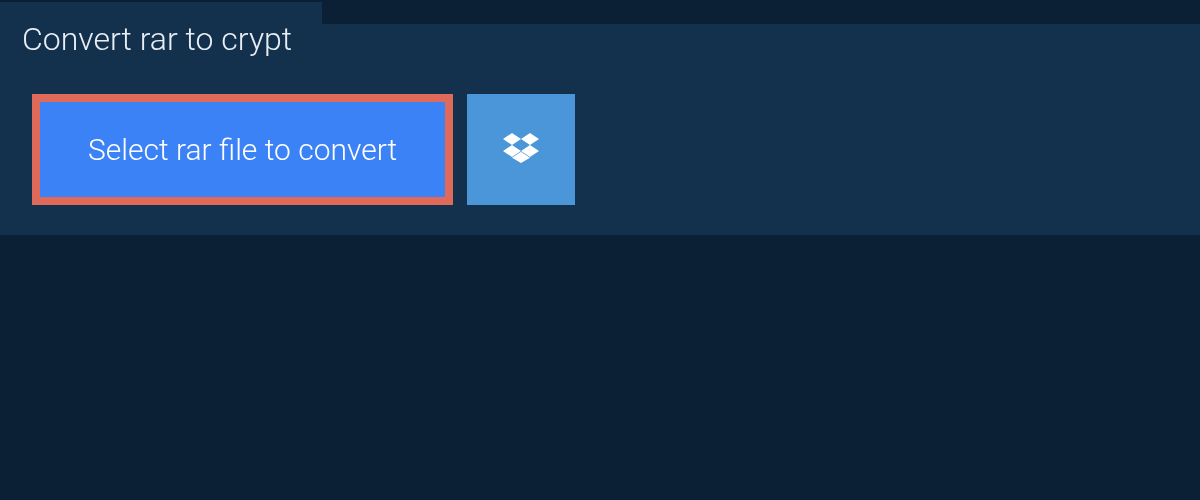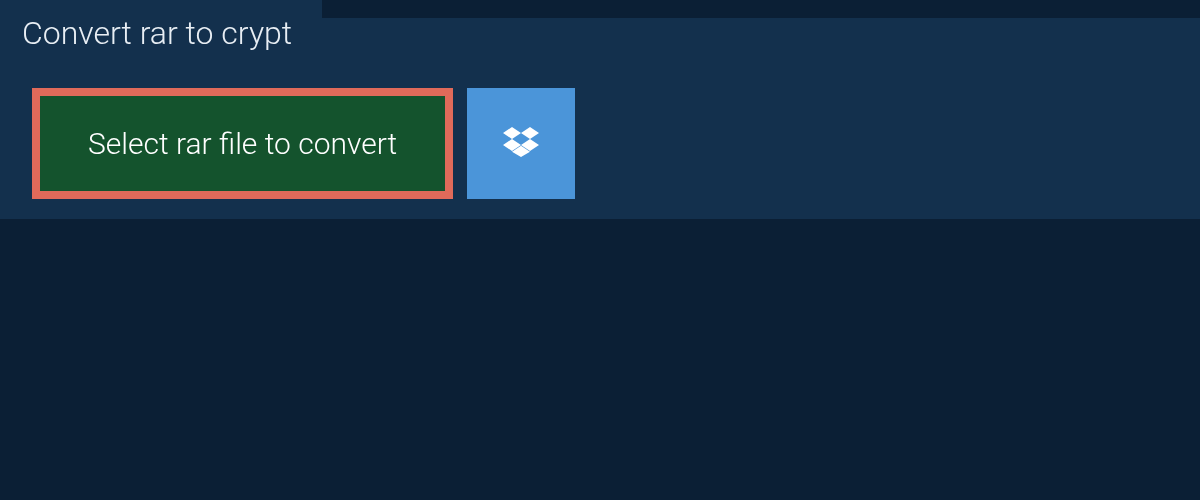--- a/index.html
+++ b/index.html
@@ -9,43 +9,43 @@
     }
     body {
       width: 1200px;
       height: 500px;
       background: #0b1f35;
       font-family: -apple-system, BlinkMacSystemFont, "Segoe UI", Roboto, "Helvetica Neue", Arial, sans-serif;
       overflow: hidden;
     }
     .panel {
       background: #13304d;
-      margin-top: 18px;
+      margin-top: 24px;
       width: 100%;
-      padding-bottom: 20px;
+      padding-bottom: 30px;
     }
     .tab {
       display: inline-block;
       background: #13304d;
       padding: 18px 30px 18px 22px;
       color: #e8eef4;
       font-size: 32px;
       font-weight: 300;
       position: relative;
       top: -22px;
       margin-bottom: -22px;
     }
     .button-row {
       display: flex;
       align-items: stretch;
       padding: 18px 0 0 32px;
       gap: 14px;
     }
     .select-button {
-      background: #14532d;
+      background: #3b82f6;
       color: #ffffff;
       font-size: 30px;
       font-weight: 300;
       padding: 30px 48px;
       border: 8px solid #e06a5a;
       cursor: pointer;
       display: flex;
       align-items: center;
       justify-content: center;
       text-align: center;

